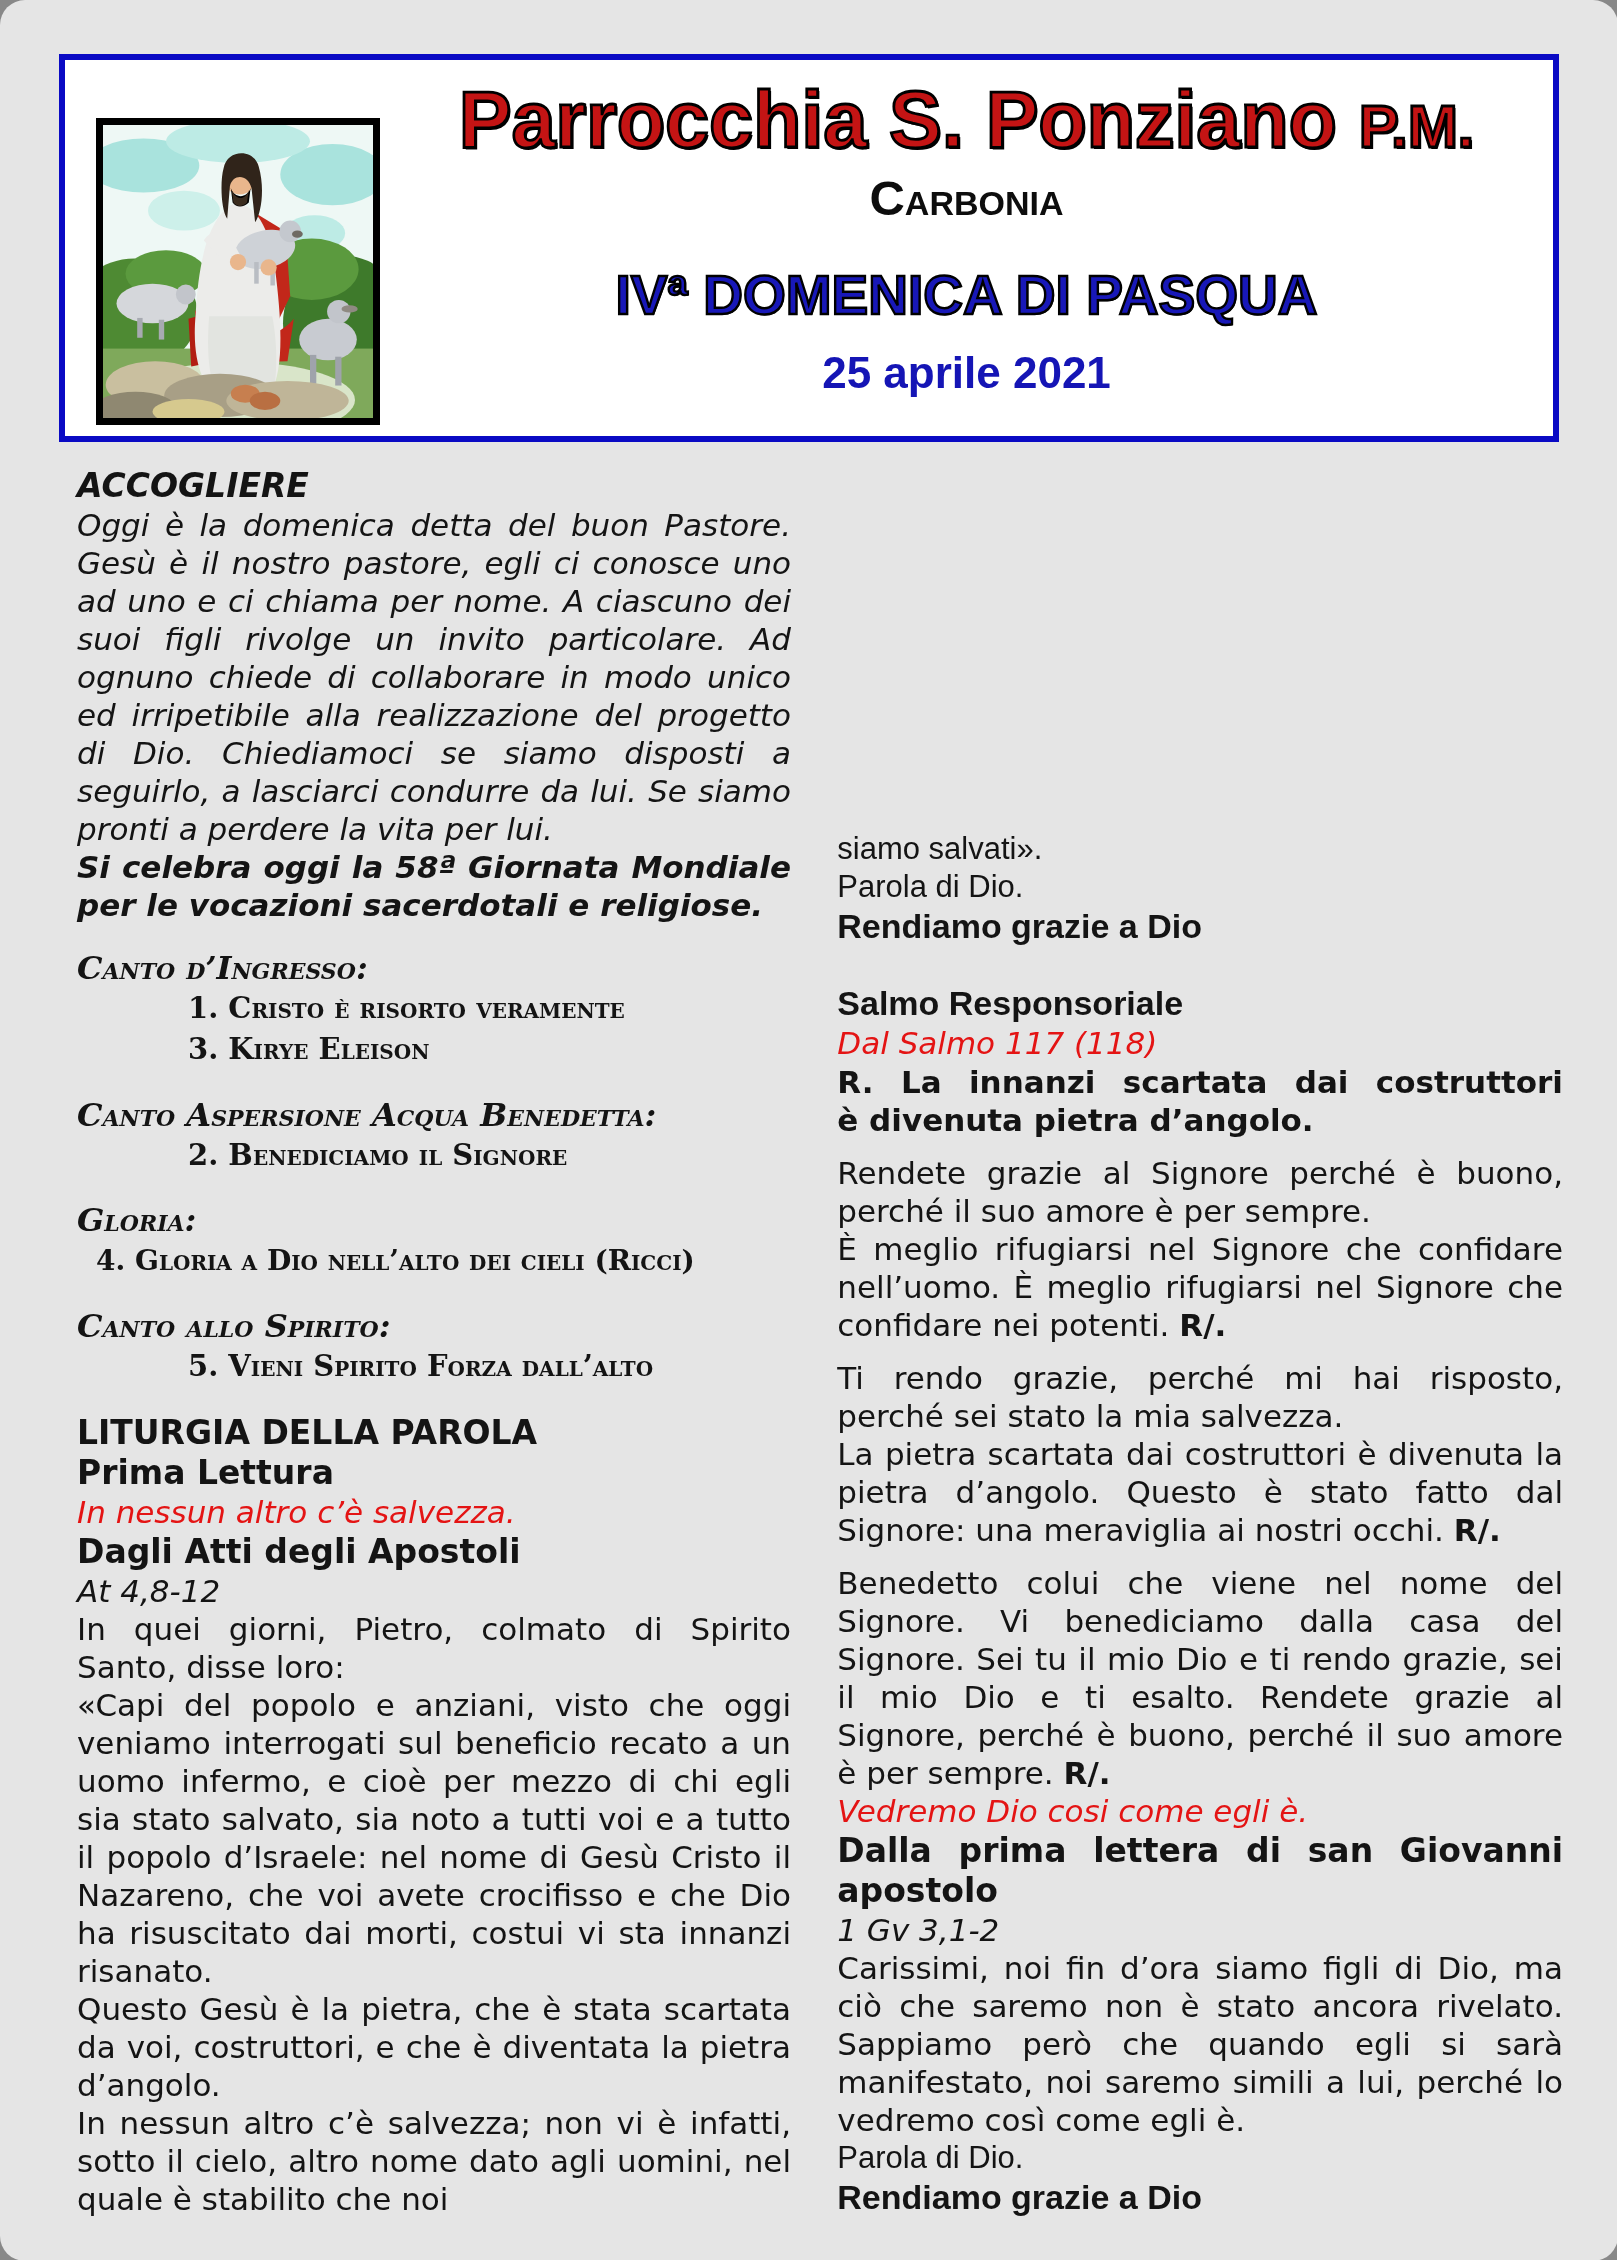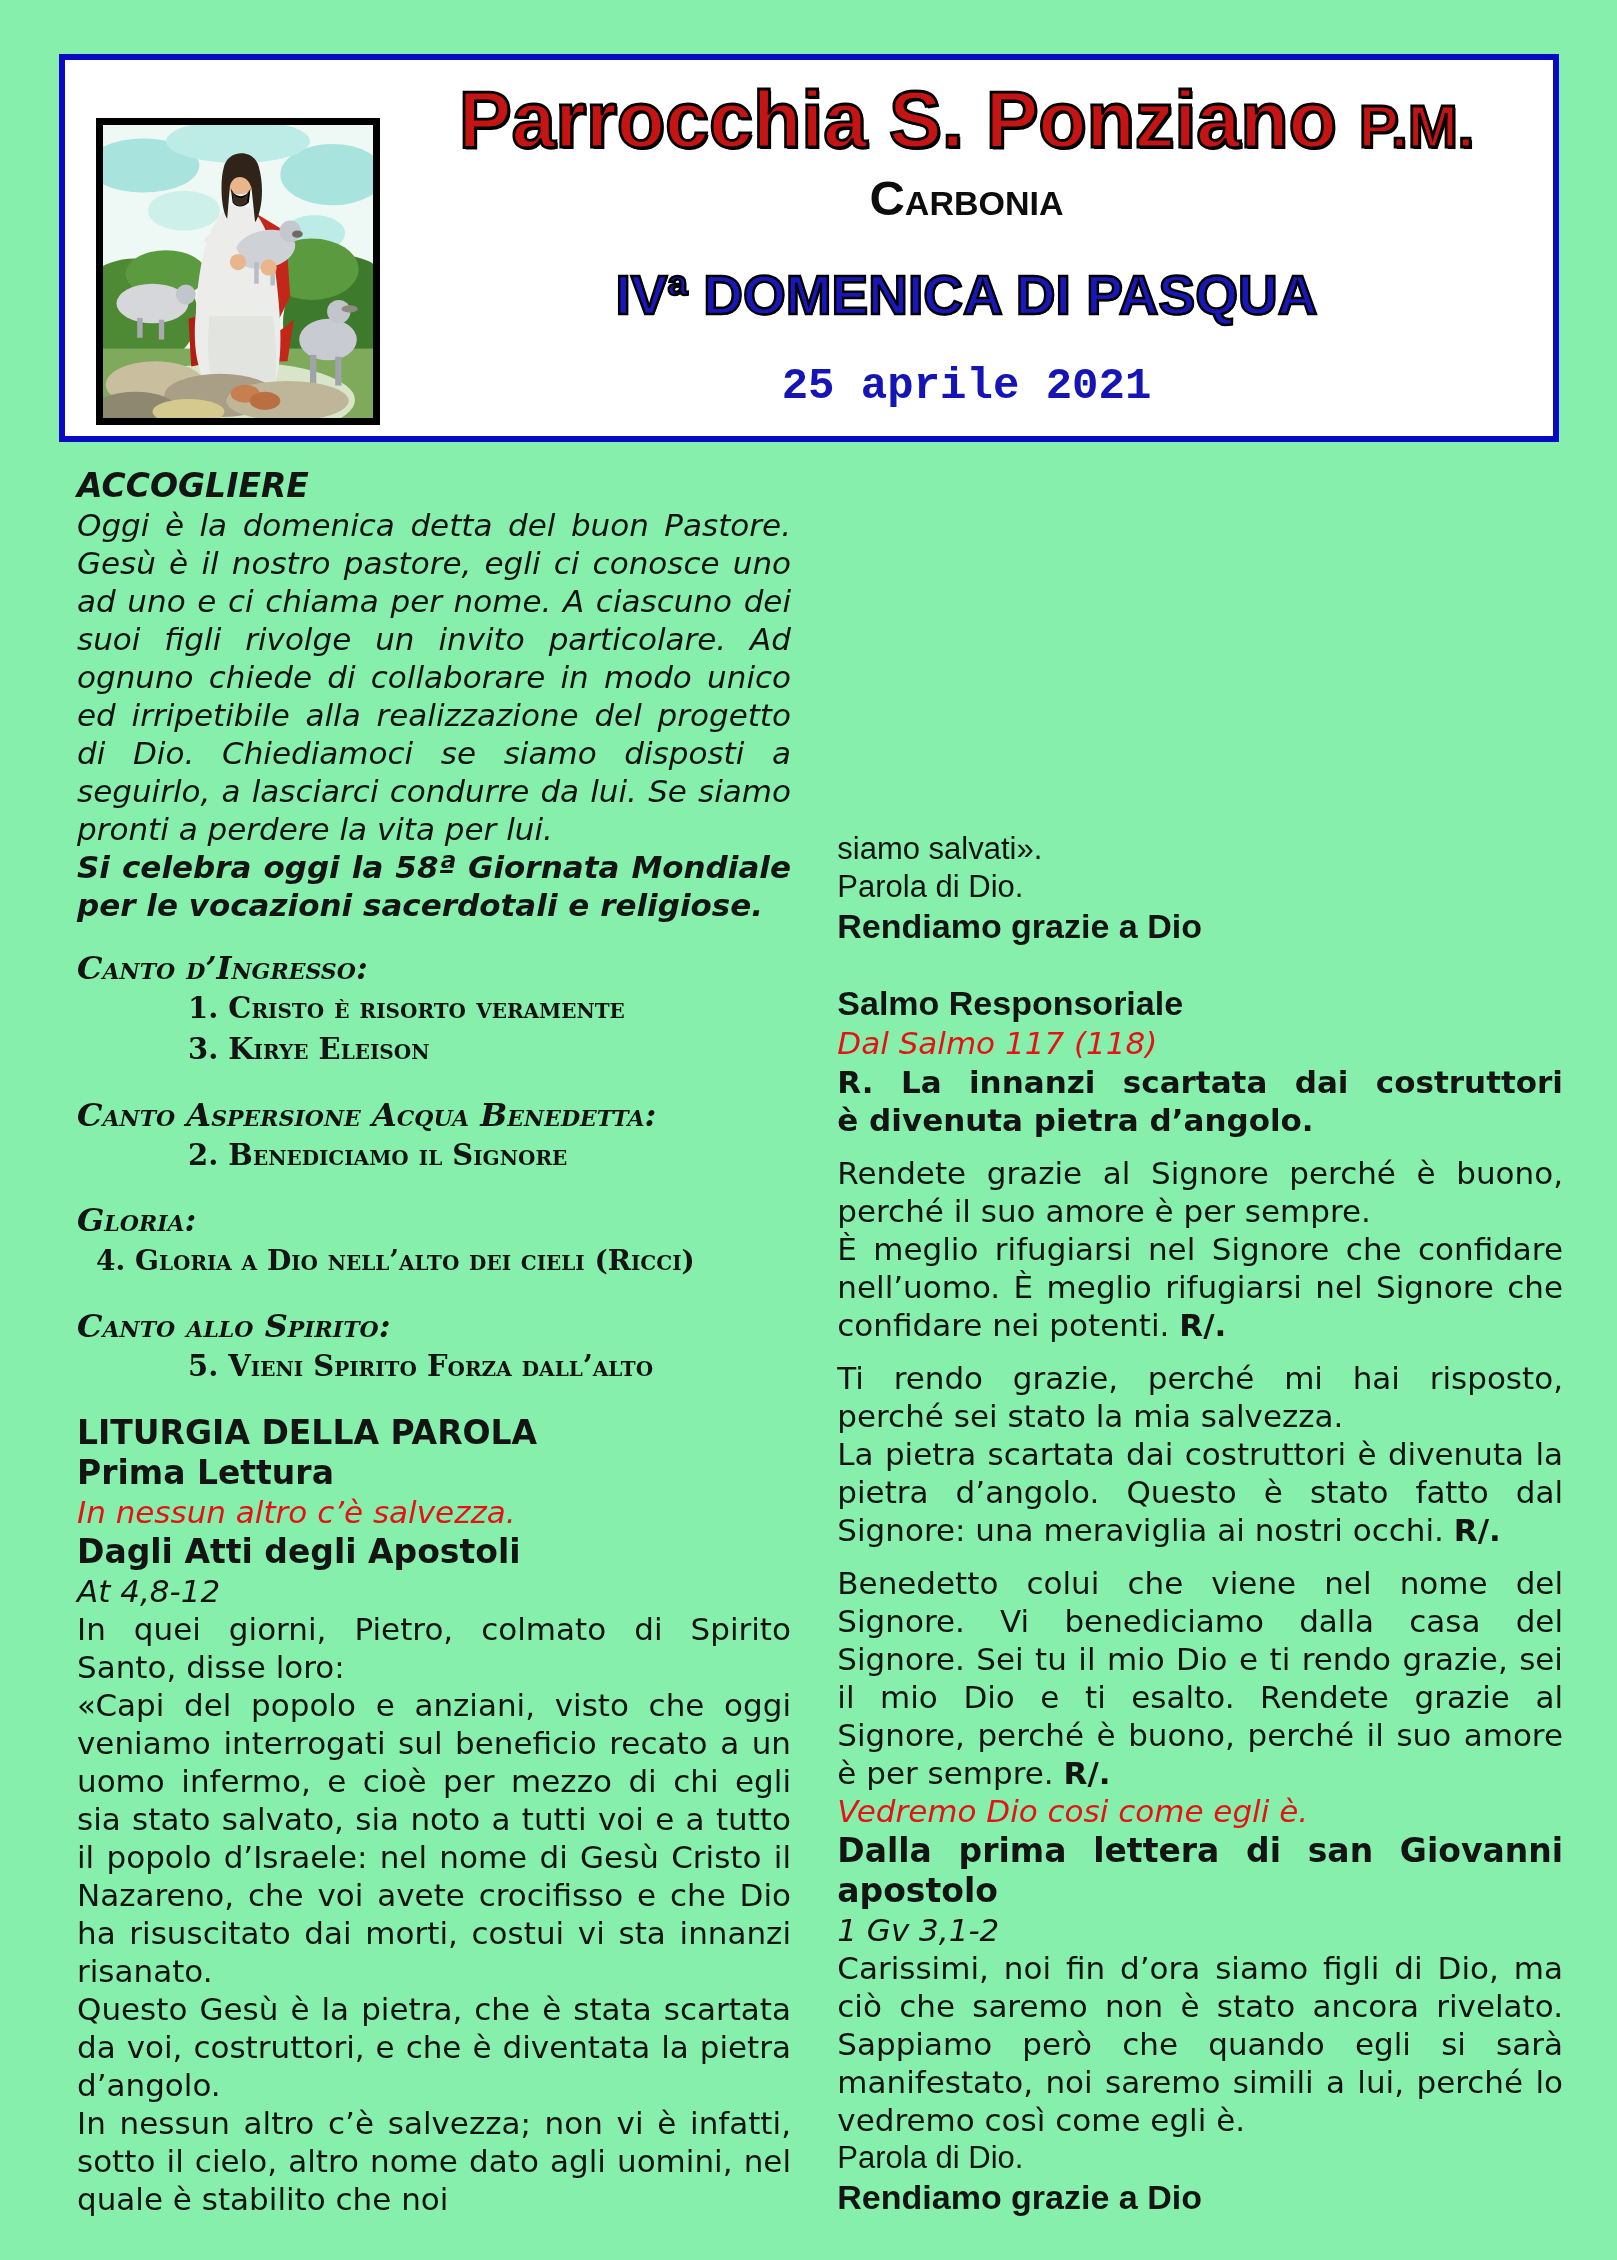--- a/index.html
+++ b/index.html
@@ -1,33 +1,33 @@
 <!DOCTYPE html>
 <html style="font-size:15px"><head>
 <meta charset="utf-8">
 <style>
   html,body{margin:0;padding:0;background:#888;}
-  .page{position:relative;width:1618px;height:2261px;background:#86efac;overflow:hidden;
-        font-family:"DejaVu Sans",sans-serif;color:#141414;}
+  .page{position:relative;width:1618px;height:2261px;background:#e5e5e5;overflow:hidden;
+        font-family:"DejaVu Sans",sans-serif;color:#141414;border-radius:25px;}
   p{margin:0;padding:0;}
 
   
   .header-box{margin:54px 59px 0 59px;height:376px;border:6.6px solid #0a0ac4;display:flex;box-sizing:content-box;background:#fff;}
   .shepherd-frame{flex:0 0 auto;margin:58px 0 0 31px;width:284px;height:307px;border:7.5px solid #000;box-sizing:border-box;overflow:hidden;background:#eef8f5;}
   .shepherd-frame svg{display:block;width:100%;height:100%;}
   .header-titles{flex:1;text-align:center;padding-top:15px;}
   .parish{font-family:"Liberation Sans",sans-serif;font-weight:700;font-size:79px;line-height:90px;
           color:#c41414;-webkit-text-stroke:2.8px #000;text-shadow:1.9px 1.9px 0 #000;letter-spacing:0px;}
   .parish .suffix{font-size:60px;}
   .city{font-family:"Liberation Sans",sans-serif;font-weight:700;font-variant:small-caps;
         font-size:49px;line-height:53px;color:#0d0d0d;margin-top:0px;}
   .feast{font-family:"Liberation Sans",sans-serif;font-weight:700;font-size:55px;line-height:58px;
          color:#1818b8;-webkit-text-stroke:2.4px #000;text-shadow:0.9px 0.9px 0 #000;margin-top:41px;}
-  .date{font-family:Liberation Mono, monospace;font-weight:700;font-size:44px;line-height:49px;
-        color:#1515b5;margin-top:38px;}
+  .date{font-family:Liberation Sans, sans-serif;font-weight:700;font-size:44px;line-height:49px;
+        color:#1515b5;margin-top:24px;}
 
   
   .columns{display:flex;align-items:flex-end;margin:22.6px 55px 0 77px;}
   .col-left{flex:0 0 714px;width:714px;}
   .divider{flex:0 0 2.8px;background:#8b0000;margin:0 20px 0 23.5px;}
   .col-right{flex:1;min-width:0;}
 
   .body{font-size:31px;line-height:38px;}
   .it{font-style:italic;}
   .b{font-weight:700;}

